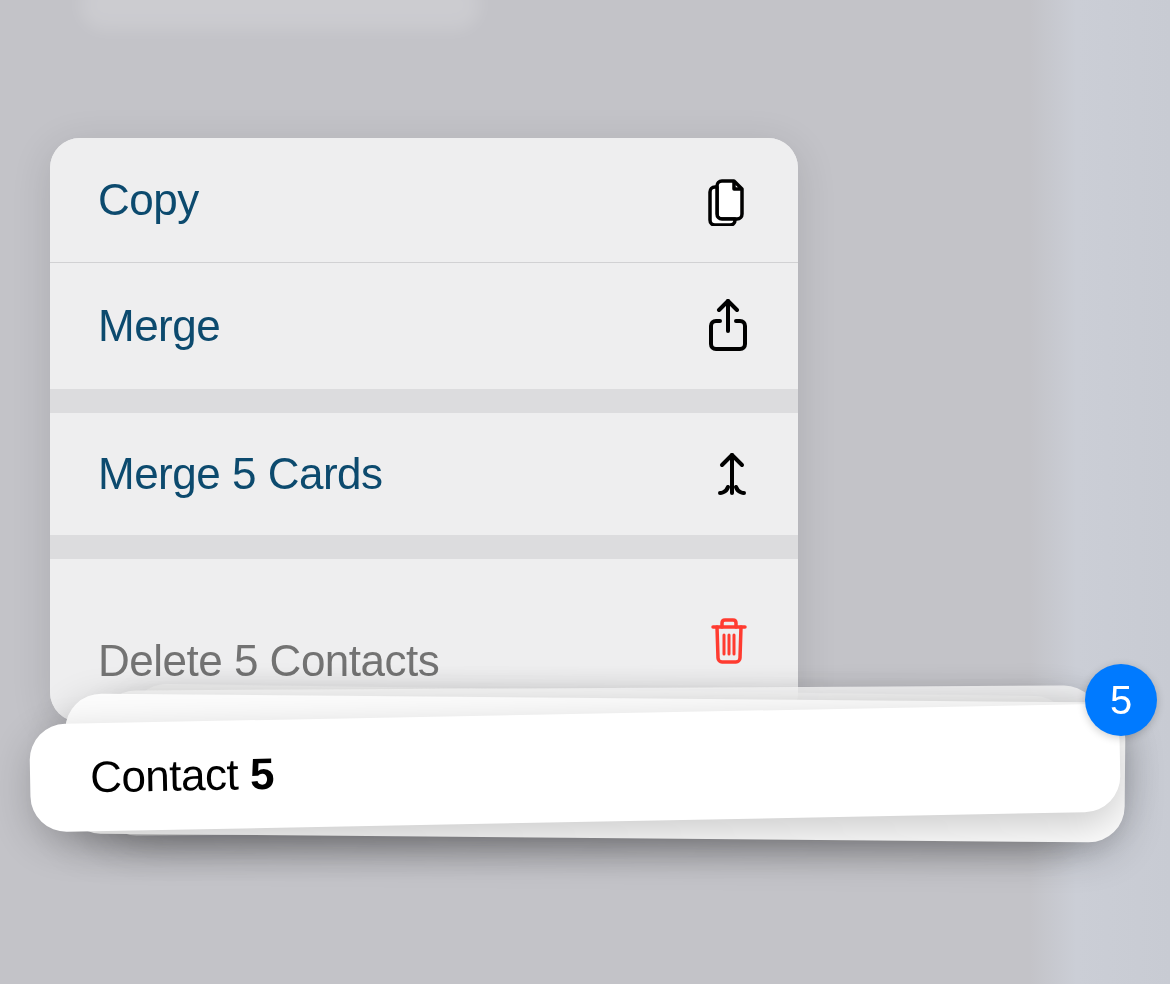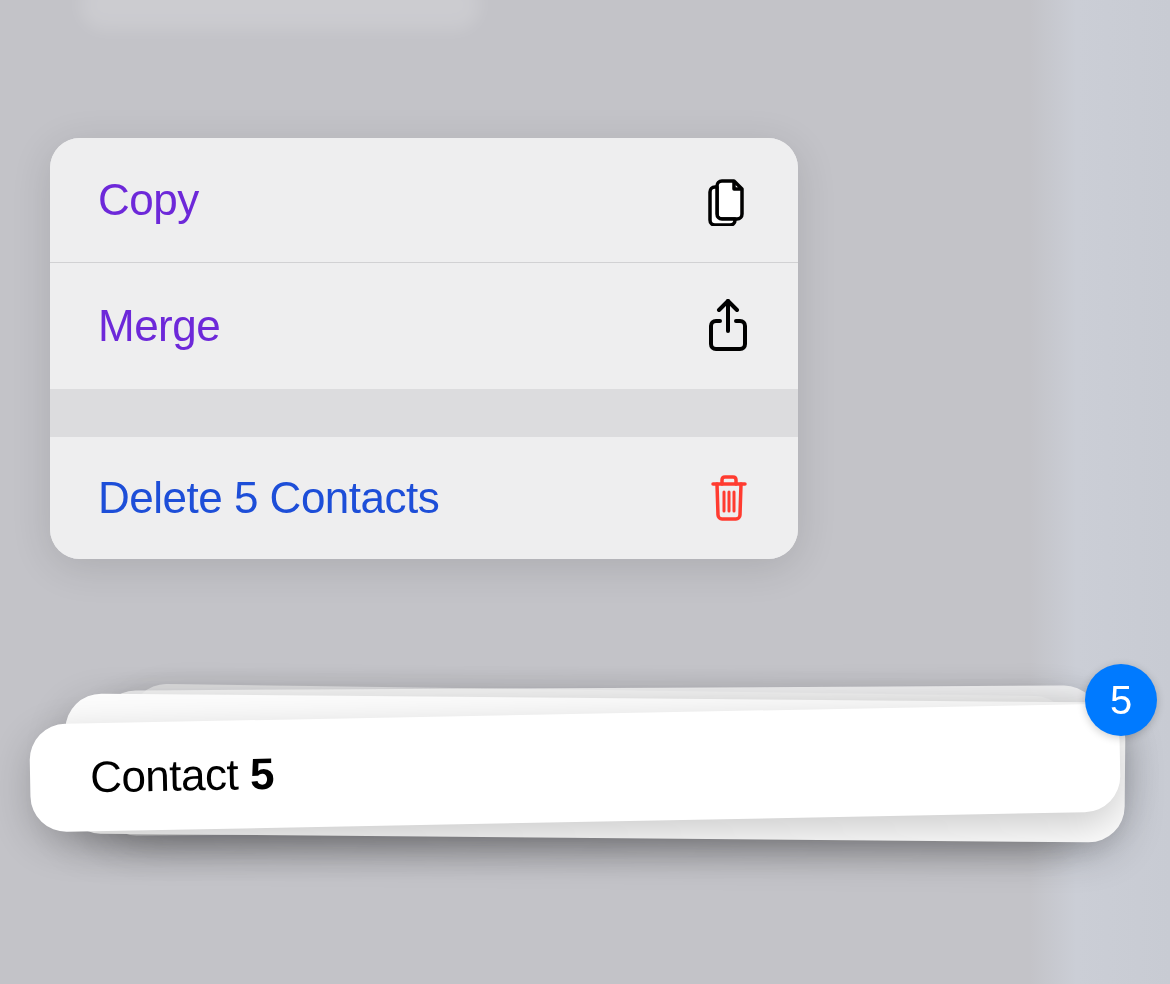--- a/index.html
+++ b/index.html
@@ -29,25 +29,26 @@
       display: flex;
       align-items: center;
       justify-content: space-between;
       padding: 36px 48px;
       background: #eeeeef;
       cursor: pointer;
     }
     .menu-item .label {
       font-size: 44px;
       font-weight: 400;
-      color: #6d28d9;
+      color: #0c4a6e;
       letter-spacing: -0.5px;
     }
     .menu-item.destructive .label {
-      color: #1d4ed8;
+      color: #737373;
+      margin-top: 41px;
     }
     .menu-item .icon {
       display: flex;
       align-items: center;
       justify-content: center;
     }
     .thin-divider {
       height: 1px;
       background: #d1d1d3;
     }
@@ -162,20 +163,30 @@
     <span class="label">Merge</span>
     <span class="icon">
       <svg width="44" height="54" viewBox="0 0 44 54" fill="none">
         <path d="M22 2 L22 32" stroke="#000" stroke-width="4" stroke-linecap="round"></path>
         <path d="M13 11 L22 2 L31 11" stroke="#000" stroke-width="4" stroke-linecap="round" stroke-linejoin="round" fill="none"></path>
         <path d="M14 22 L10 22 C7 22 5 24 5 27 L5 45 C5 48 7 50 10 50 L34 50 C37 50 39 48 39 45 L39 27 C39 24 37 22 34 22 L30 22" stroke="#000" stroke-width="4" stroke-linecap="round" stroke-linejoin="round" fill="none"></path>
       </svg>
     </span>
   </div>
   <div class="thick-divider"></div>
+  <div class="menu-item">
+    <span class="label">Merge 5 Cards</span>
+    <span class="icon">
+      <svg width="36" height="46" viewBox="0 0 36 46" fill="none">
+        <path d="M18 4 L18 42" stroke="#000" stroke-width="4" stroke-linecap="round"></path>
+        <path d="M8 14 L18 4 L28 14" stroke="#000" stroke-width="4" stroke-linecap="round" stroke-linejoin="round" fill="none"></path>
+        <path d="M6 42 C6 42 12 42 14 36 M30 42 C30 42 24 42 22 36" stroke="#000" stroke-width="4" stroke-linecap="round" fill="none"></path>
+      </svg>
+    </span>
+  </div>
   <div class="thick-divider"></div>
   <div class="menu-item destructive">
     <span class="label">Delete 5 Contacts</span>
     <span class="icon">
       <svg width="42" height="48" viewBox="0 0 42 48" fill="none">
         <path d="M5 10 L37 10" stroke="#ff3b30" stroke-width="3.5" stroke-linecap="round"></path>
         <path d="M14 10 L14 6 C14 4 15 3 17 3 L25 3 C27 3 28 4 28 6 L28 10" stroke="#ff3b30" stroke-width="3.5" stroke-linecap="round" stroke-linejoin="round" fill="none"></path>
         <path d="M9 10 L10 41 C10 43 12 45 14 45 L28 45 C30 45 32 43 32 41 L33 10" stroke="#ff3b30" stroke-width="3.5" stroke-linecap="round" stroke-linejoin="round" fill="none"></path>
         <path d="M16 18 L16 37" stroke="#ff3b30" stroke-width="3" stroke-linecap="round"></path>
         <path d="M21 18 L21 37" stroke="#ff3b30" stroke-width="3" stroke-linecap="round"></path>

